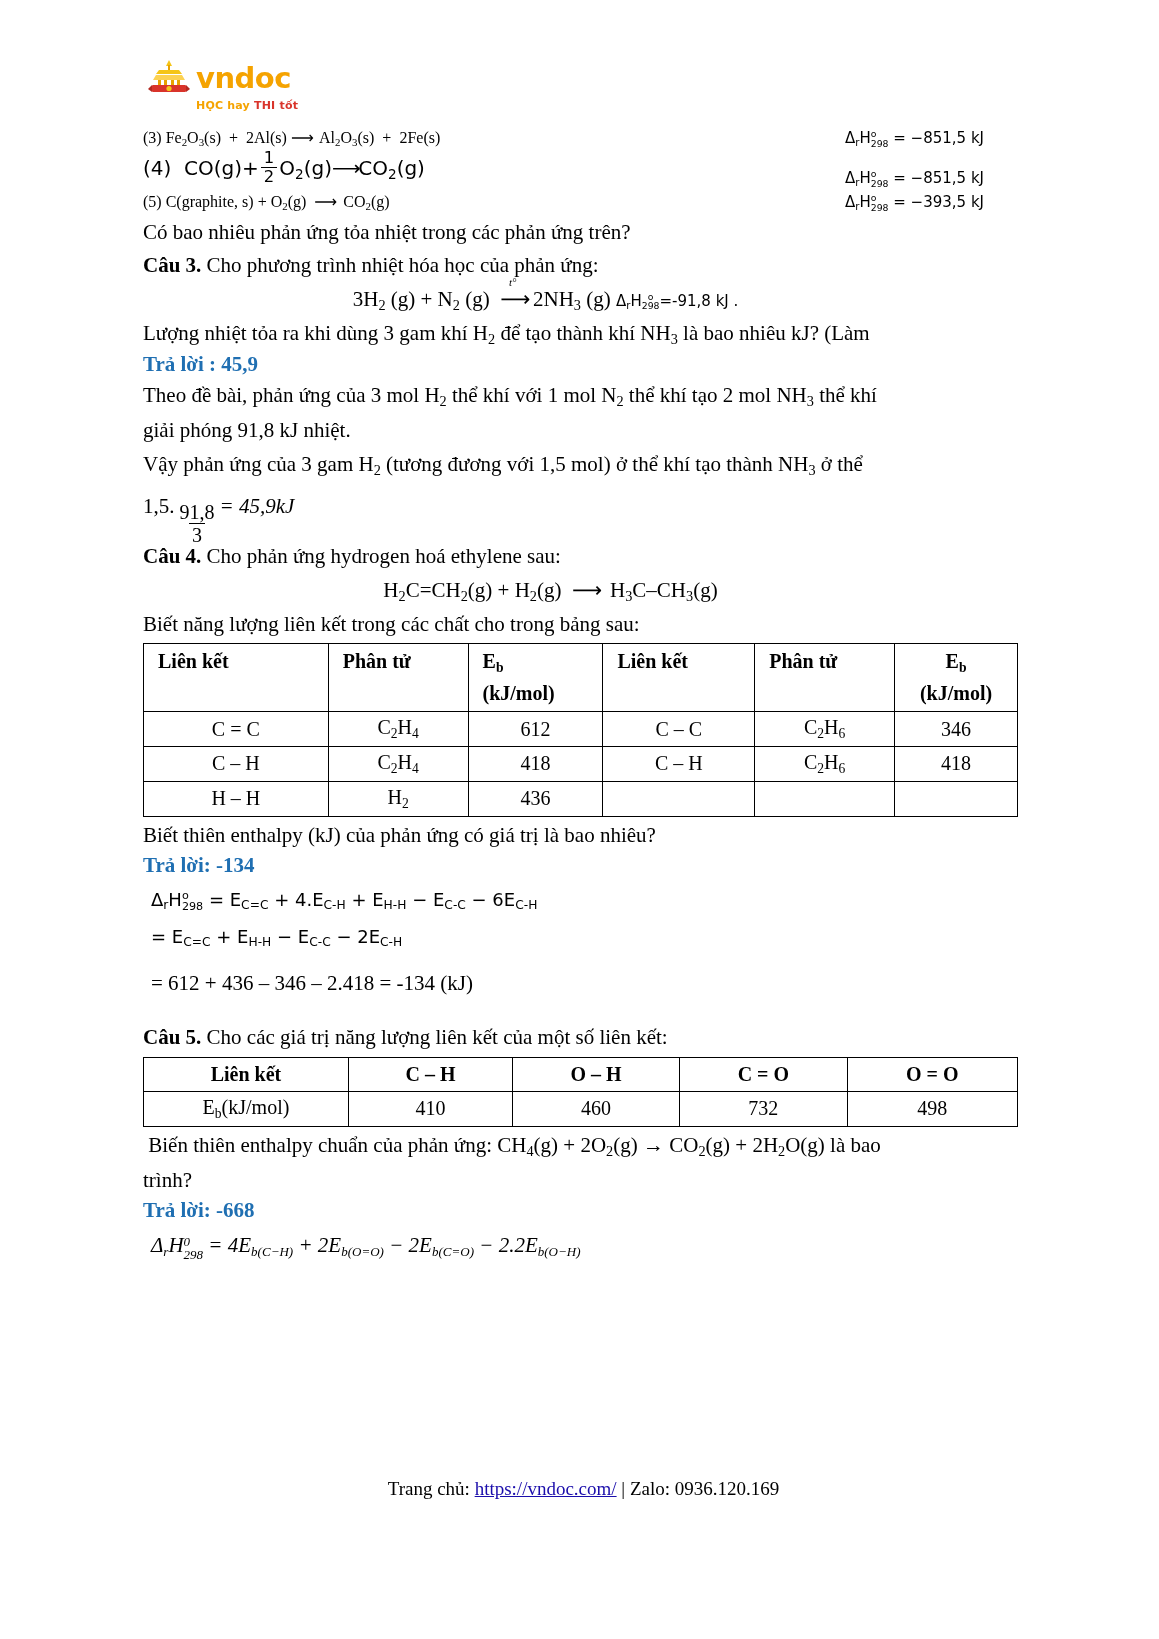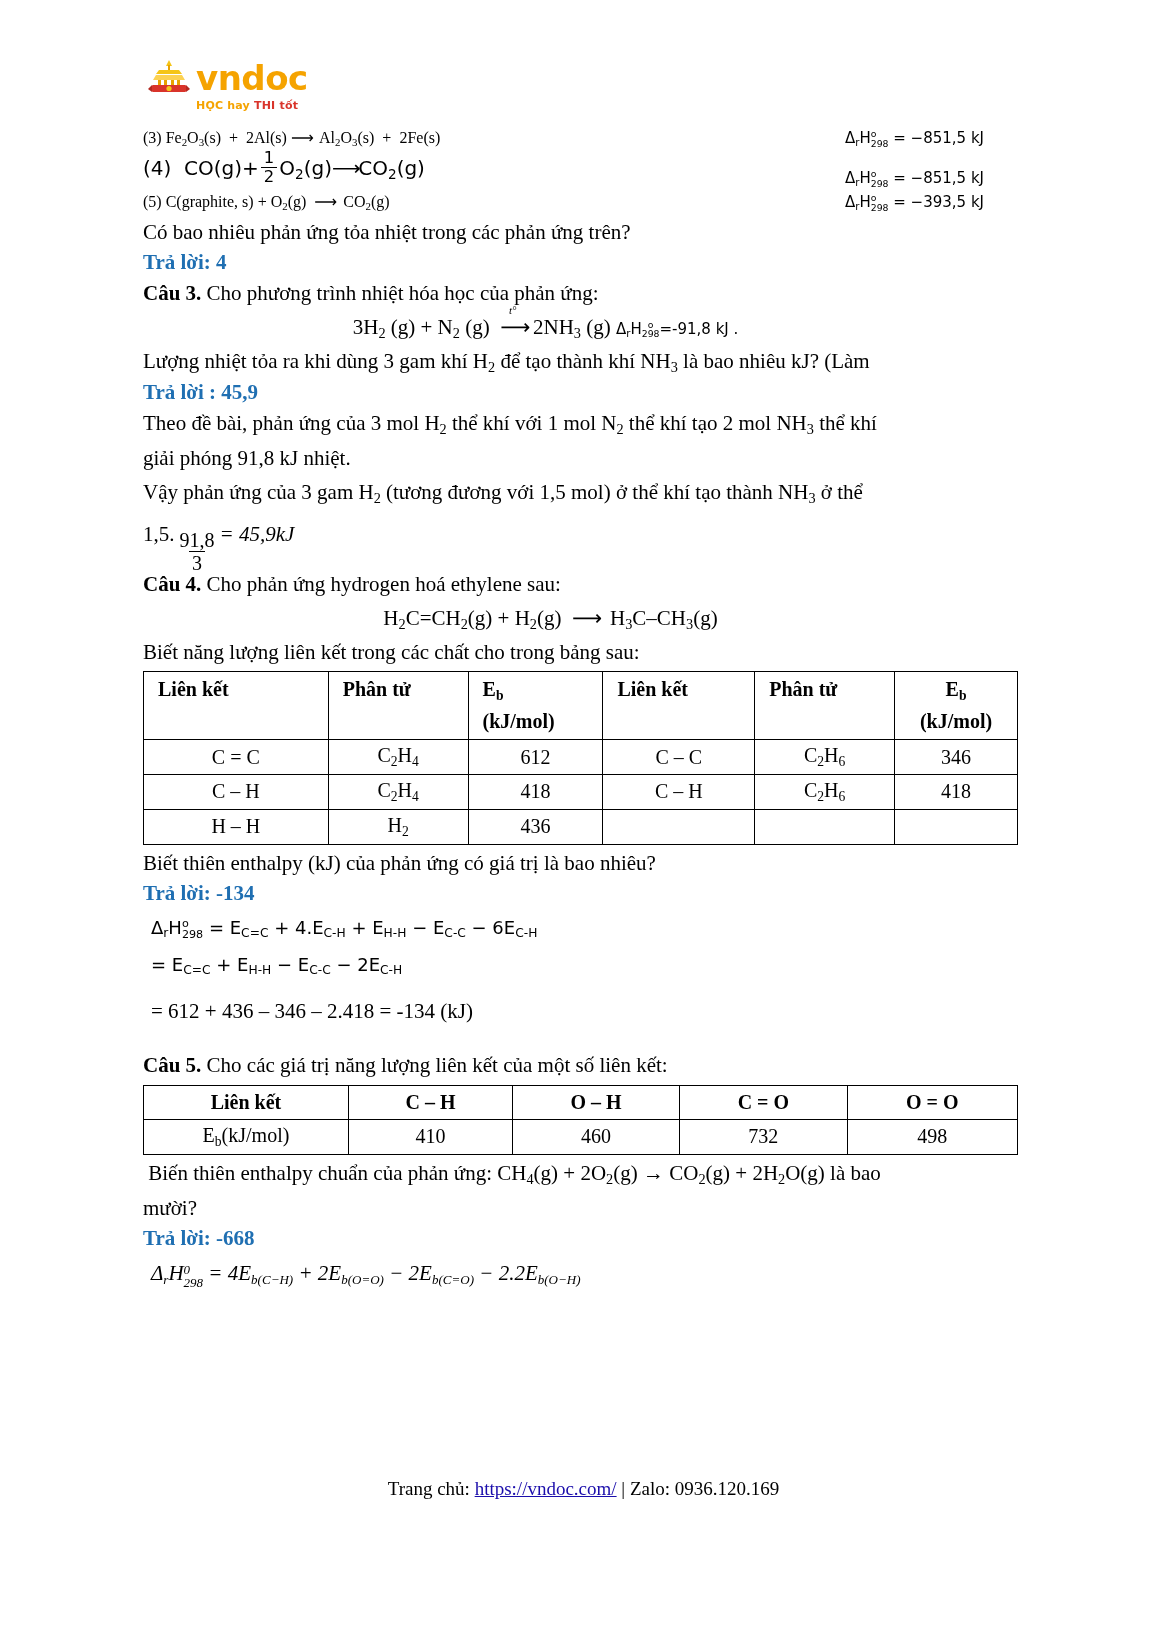--- a/index.html
+++ b/index.html
@@ -27,21 +27,21 @@
     top: 58px;
     display: flex;
     flex-direction: column;
     align-items: flex-start;
   }
   .logo-row { display: flex; align-items: center; gap: 6px; }
   .logo-mark { width: 42px; height: 40px; display: block; }
   .logo-text {
     font-family: "DejaVu Sans", sans-serif;
     font-weight: bold;
-    font-size: 34px;
+    font-size: 29px;
     color: #f5a300;
     letter-spacing: -0.5px;
     line-height: 1;
   }
   .logo-tagline {
     margin-left: 48px;
     margin-top: 2px;
     font-family: "DejaVu Sans", sans-serif;
     font-size: 11px;
     font-weight: bold;
@@ -223,21 +223,20 @@
 
     <div class="eqrow">
       <span class="lhs">(5) C(graphite, s) + O<sub>2</sub>(g)&nbsp; <span class="arrow">⟶</span>&nbsp; CO<sub>2</sub>(g)</span>
       <span class="rhs">
         <span class="dh">Δ<sub>r</sub>H<span class="sups"><span class="o">o</span><span class="n">298</span></span></span>
         <span>= −393,5 kJ</span>
       </span>
     </div>
 
     <div class="para">Có bao nhiêu phản ứng tỏa nhiệt trong các phản ứng trên?</div>
-    <div class="answer">Trả lời: 4</div>
 
     <div class="para">
       <span class="bold">Câu 3.</span>
       <span>Cho phương trình nhiệt hóa học của phản ứng:</span>
     </div>
     <div class="para center" style="padding-right:70px;">
       3H<sub>2</sub> (g) + N<sub>2</sub> (g) <span style="position:relative;"><span style="position:absolute;top:-13px;left:14px;font-size:11px;font-style:italic;">t°</span></span>&nbsp;<span class="arrow">⟶</span> 2NH<sub>3</sub> (g)
       <span class="sans" style="font-size:15px;">
         <span class="dh">Δ<sub>r</sub>H<span class="sups"><span class="o">o</span><span class="n">298</span></span></span><span>=-91,8 kJ .</span>
       </span>
@@ -349,21 +348,21 @@
           <td>E<sub>b</sub>(kJ/mol)</td>
           <td>410</td>
           <td>460</td>
           <td>732</td>
           <td>498</td>
         </tr>
       </tbody>
     </table>
 
     <div class="line">&nbsp;Biến thiên enthalpy chuẩn của phản ứng: CH<sub>4</sub>(g) + 2O<sub>2</sub>(g) → CO<sub>2</sub>(g) + 2H<sub>2</sub>O(g) là bao</div>
-    <div class="para">mười?</div>
+    <div class="para">trình?</div>
     <div class="answer">Trả lời: -668</div>
 
     <div class="mathline">
       <span>Δ</span><sub>r</sub><span>H</span><span style="display:inline-block;font-size:0.62em;line-height:1;vertical-align:middle;"><span style="display:block;">0</span><span style="display:block;">298</span></span>
       = 4<span>E</span><sub>b(C−H)</sub> + 2<span>E</span><sub>b(O=O)</sub> − 2<span>E</span><sub>b(C=O)</sub> − 2.2<span>E</span><sub>b(O−H)</sub>
     </div>
 
   </div>
 
   <div class="footer">

